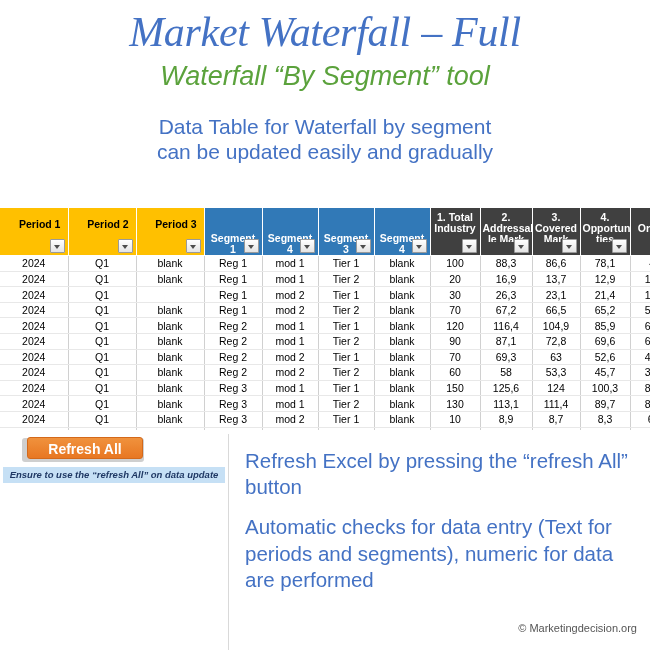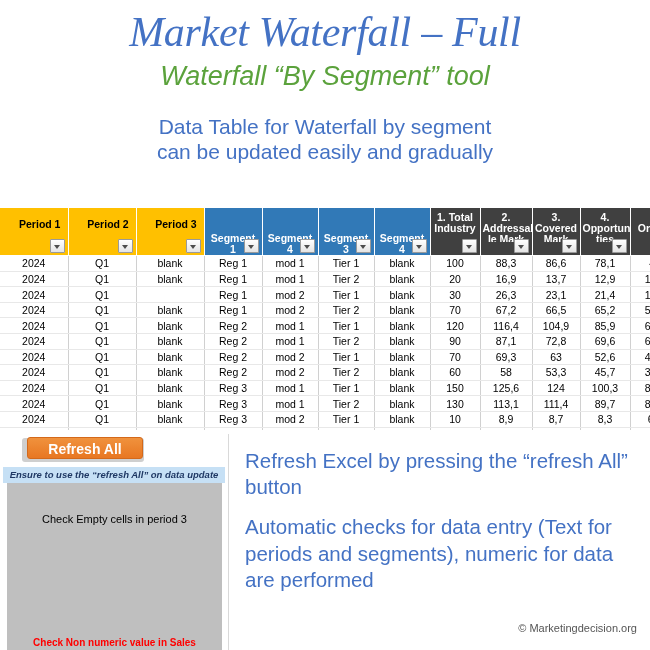--- a/index.html
+++ b/index.html
@@ -472,23 +472,19 @@
           <td class="cell">14,9</td>
         </tr>
       </tbody>
   </table>
 </div>
 
 <div class="panel">
   <div class="btn-shadow"></div>
   <div class="refresh-btn">Refresh All</div>
   <div class="note-band">Ensure to use the  “refresh All” on data update</div>
-  <div class="grey-box">
-    <div class="check-ok">Check Empty cells in period 3</div>
-    <div class="check-err">Check Non numeric value in Sales</div>
-  </div>
 </div>
 
 <div class="right-text">
   <div class="rt-para">Refresh Excel by pressing the “refresh All” button</div>
   <div class="rt-para">Automatic checks for data entry (Text for periods and segments), numeric for data are performed</div>
 </div>
 <div class="credit">© Marketingdecision.org</div>
 
 </body></html>

